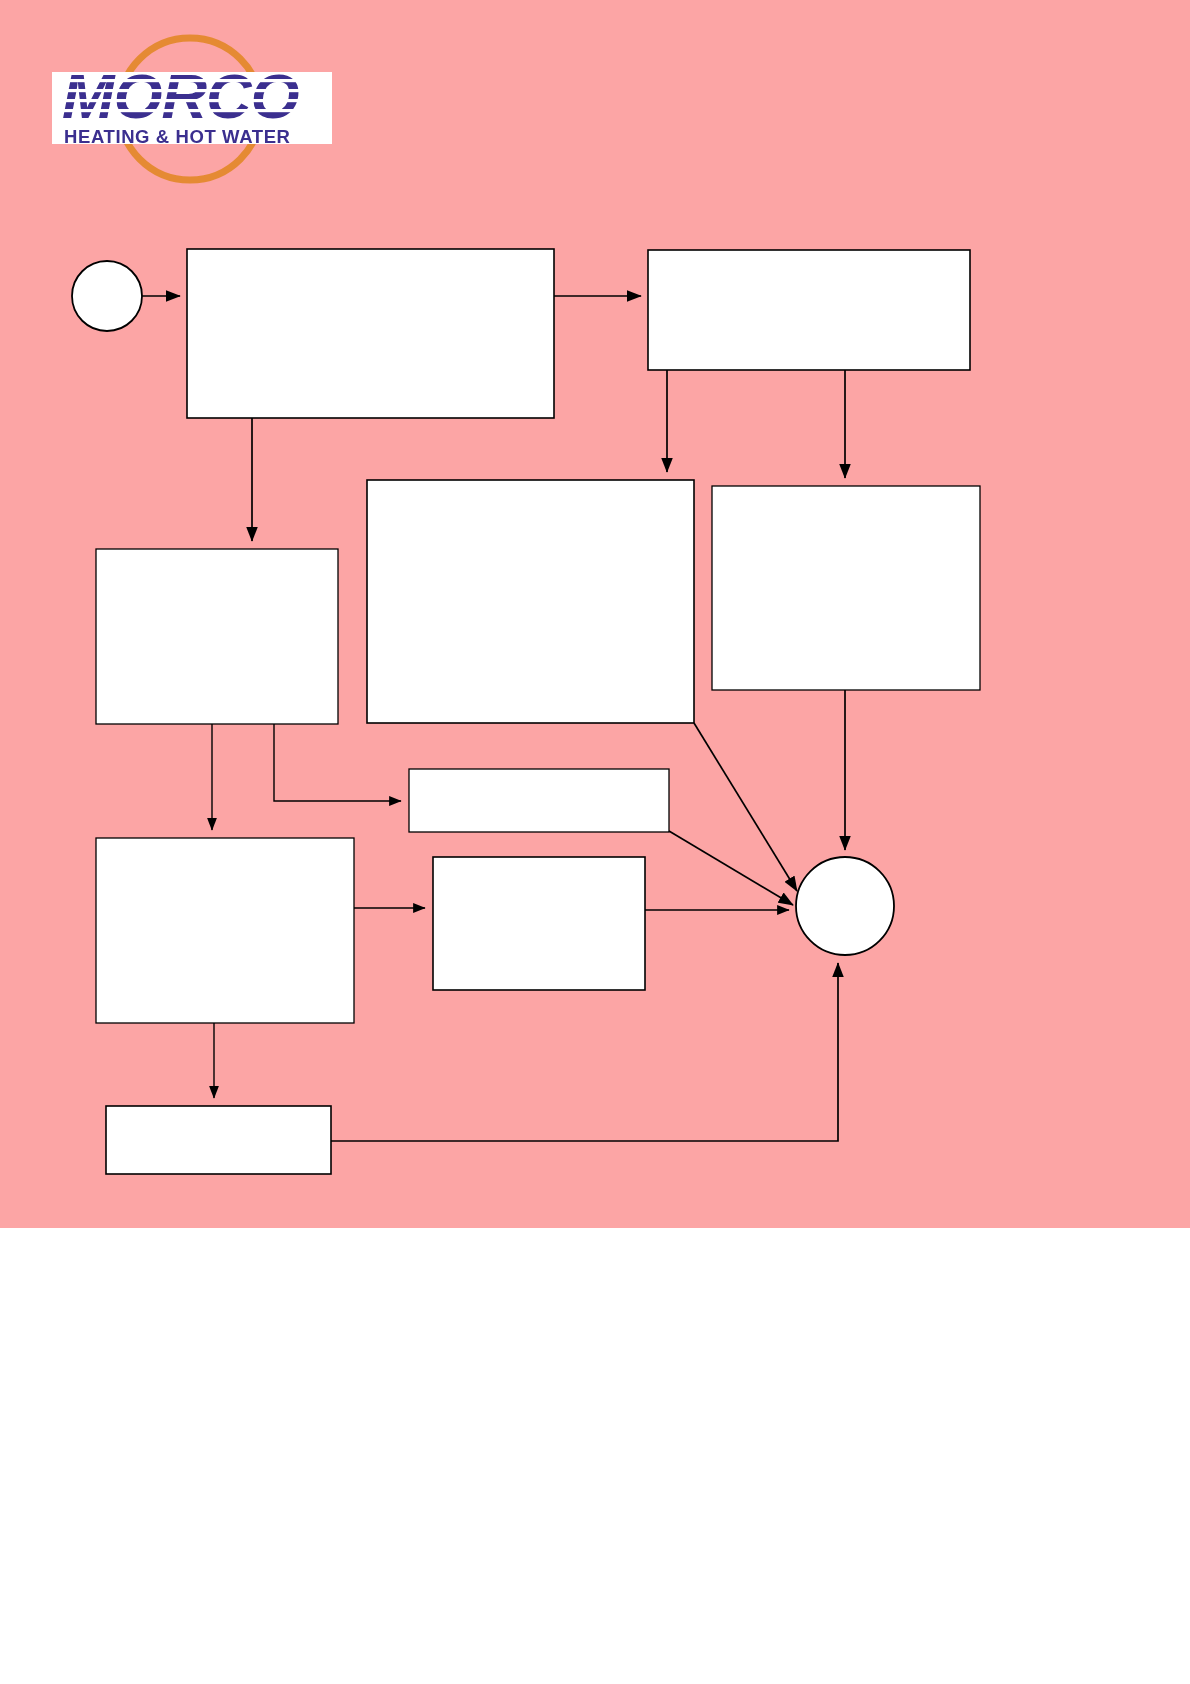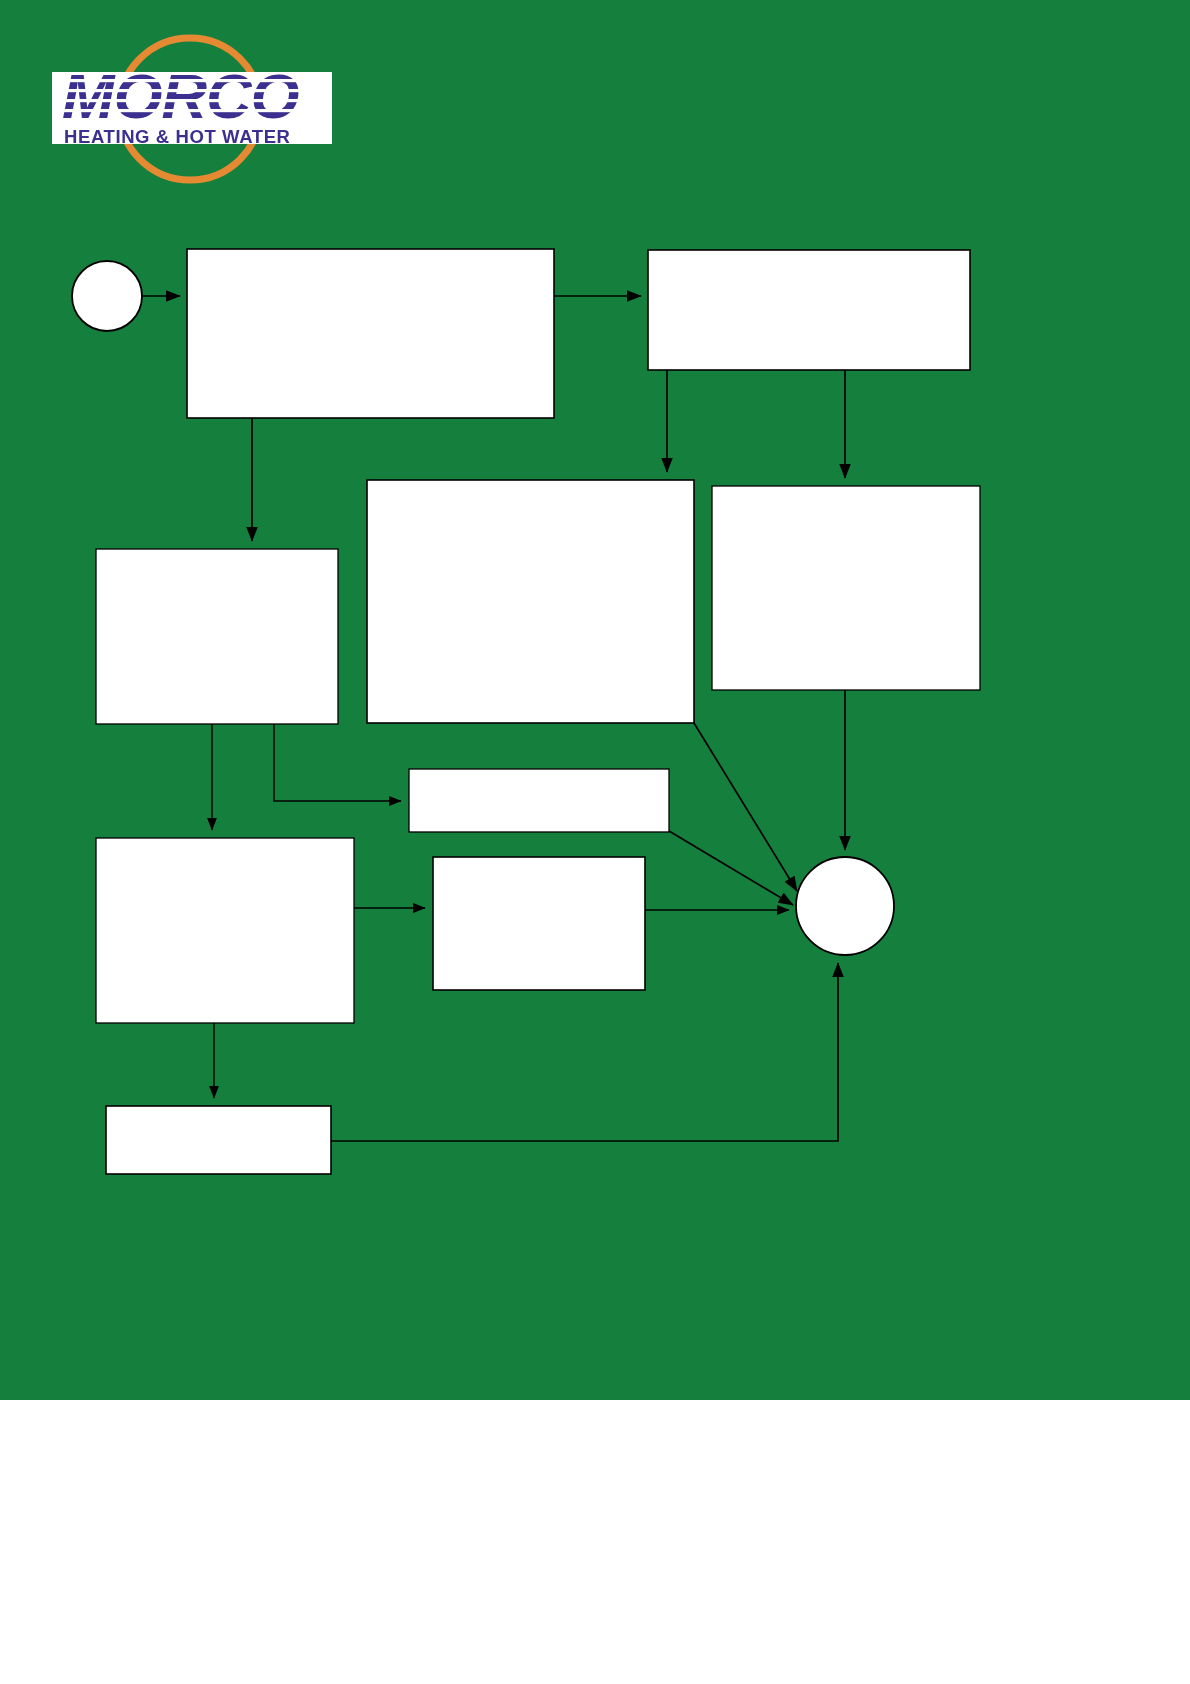--- a/index.html
+++ b/index.html
@@ -6,22 +6,22 @@
     margin: 0;
     padding: 0;
     background: #ffffff;
   }
   body {
     font-family: "Liberation Sans", sans-serif;
   }
   .page {
     position: relative;
     width: 1190px;
-    height: 1400px;
-    background: #15803d;
+    height: 1228px;
+    background: #fca5a5;
     overflow: hidden;
   }
 
   
   .logo-block {
     position: absolute;
     left: 52px;
     top: 26px;
     width: 280px;
     height: 166px;

